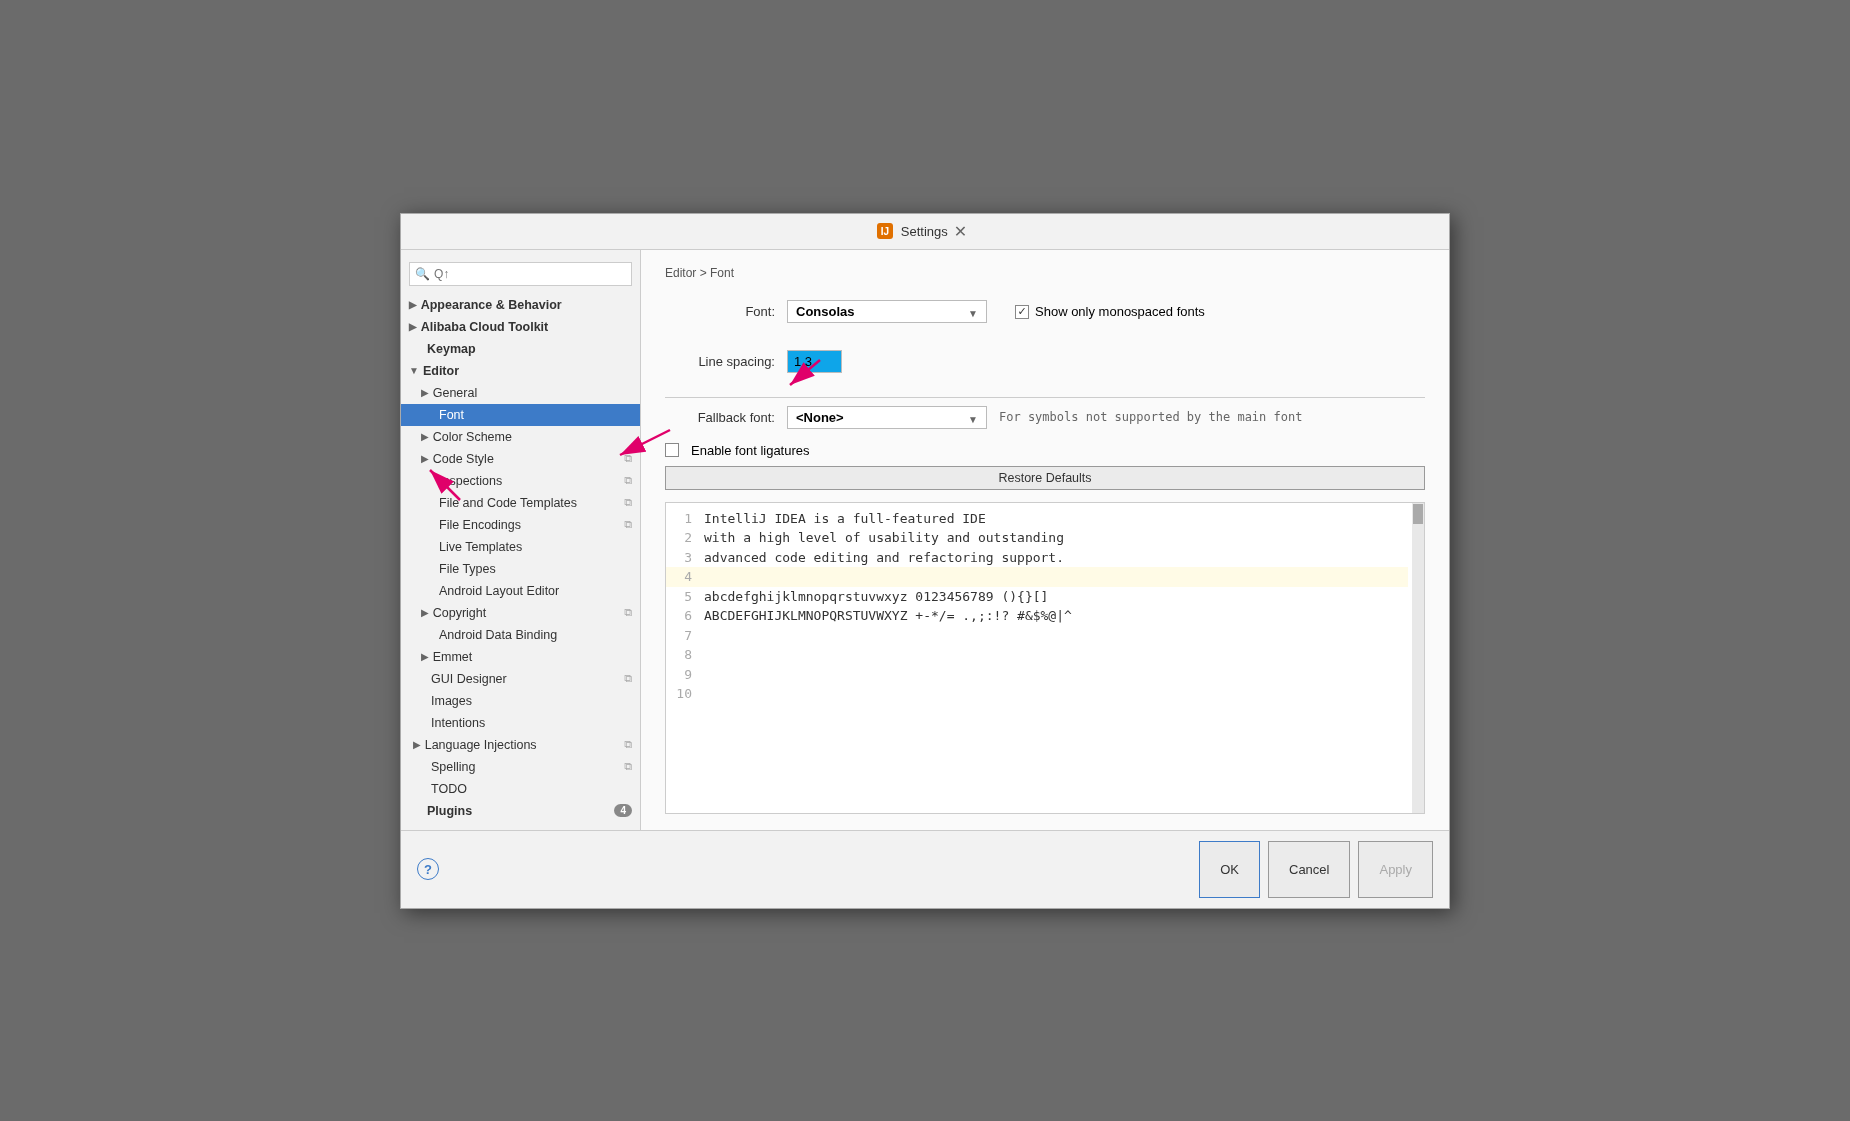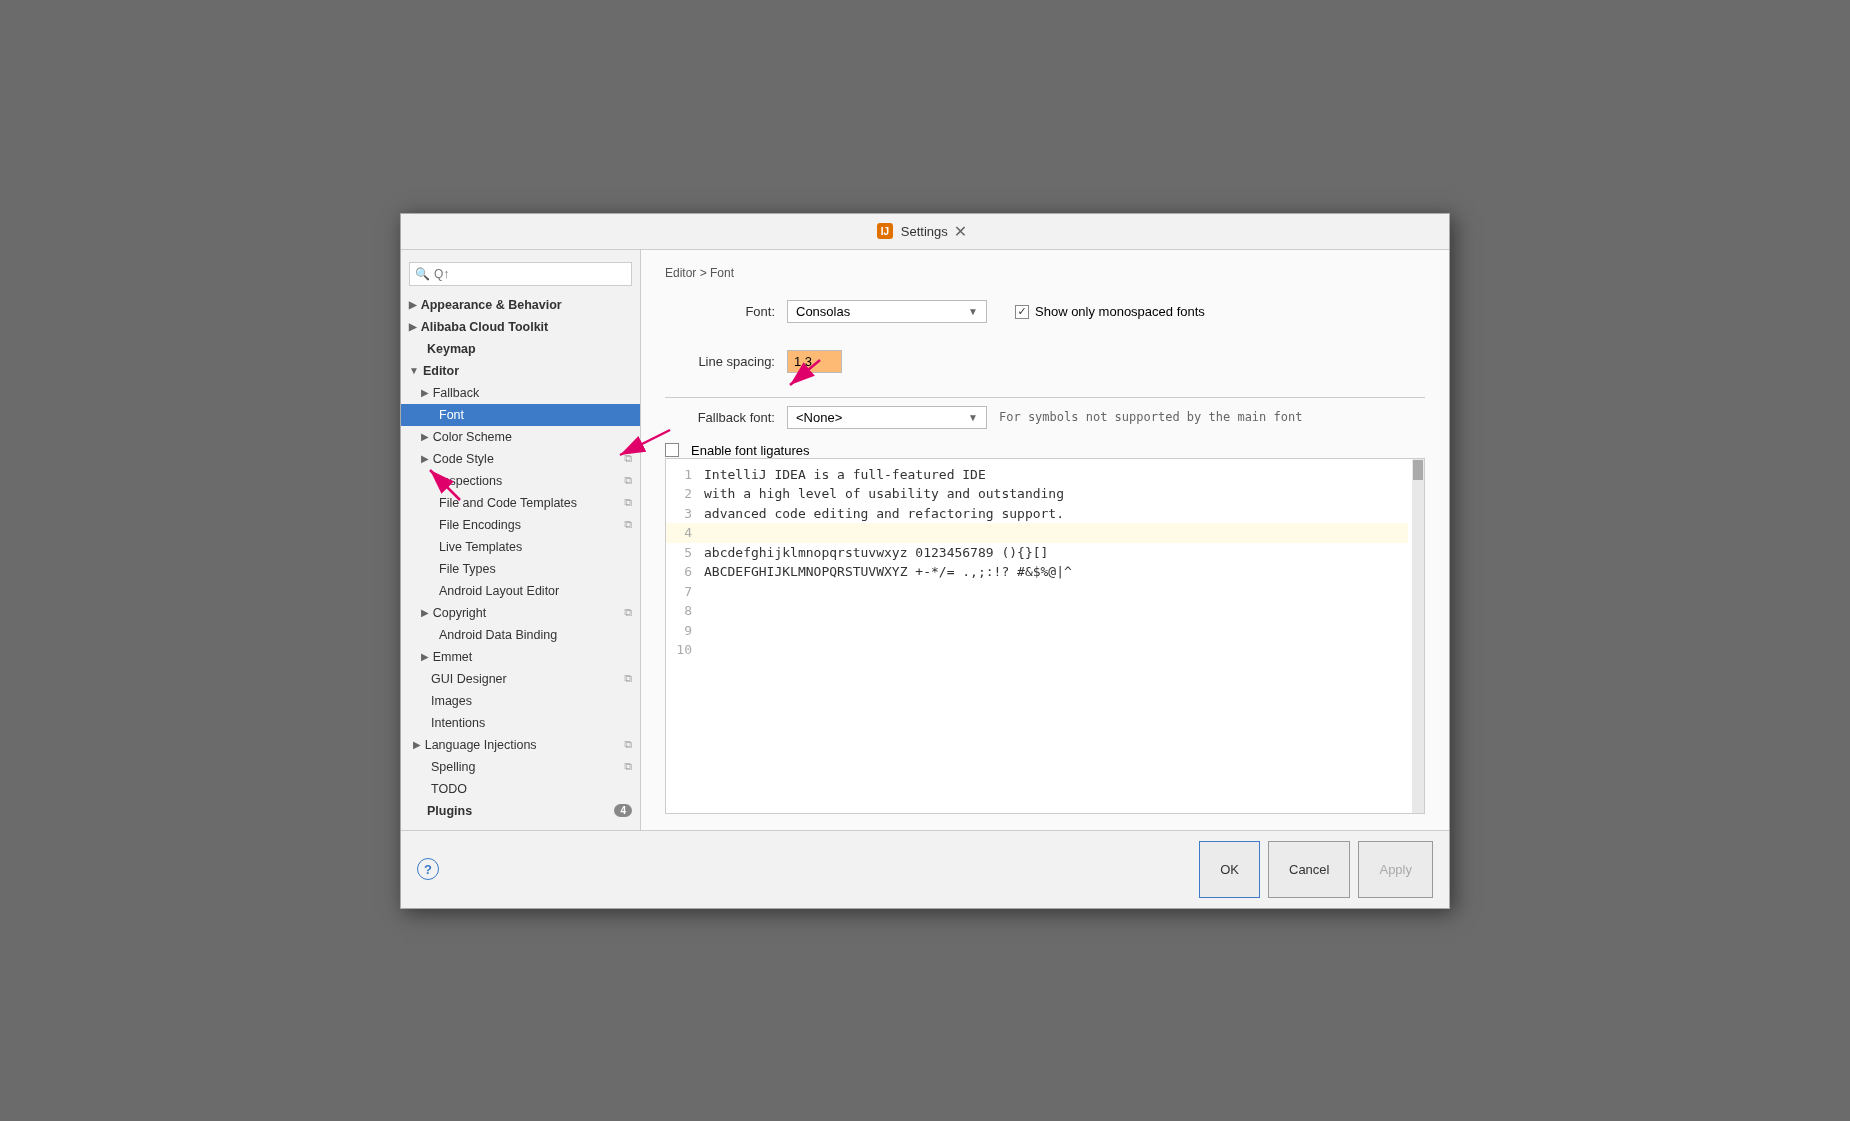--- a/index.html
+++ b/index.html
@@ -141,26 +141,27 @@
       gap: 12px;
     }
     .form-label {
       width: 110px;
       font-size: 13px;
       color: #333;
       text-align: right;
     }
     .font-select-inner {
       display: flex;
-      align-items: center;
+      align-items: flex-end;
       justify-content: space-between;
       width: 200px;
       border: 1px solid #bbb;
       background: white;
       padding: 3px 8px;
+      font-weight: bold;
     }
     .chevron-down { font-size: 10px; color: #666; }
     .checkbox-row {
       display: flex;
       align-items: flex-end;
       gap: 6px;
       margin-left: 16px;
     }
     .checkbox {
       width: 14px; height: 14px;
@@ -178,21 +179,21 @@
       width: 55px;
       padding: 3px 6px;
       border: 1px solid #bbb;
       background: white;
       font-size: 13px;
     }
     .line-spacing-input {
       width: 55px;
       padding: 3px 6px;
       border: 1px solid #bbb;
-      background: #fdba74;
+      background: #0ea5e9;
       font-size: 13px;
     }
     .divider {
       border: none;
       border-top: 1px solid #ccc;
       margin: 8px 0;
     }
     .fallback-row {
       display: flex;
       align-items: center;
@@ -337,21 +338,21 @@
       <div class="nav-item section">
         <span style="width:14px;display:inline-block;"></span>
         <span>Keymap</span>
       </div>
       <div class="nav-item section">
         <span class="chevron">▼</span>
         <span>Editor</span>
       </div>
       <div class="nav-item sub">
         <span class="chevron">▶</span>
-        <span>Fallback</span>
+        <span>General</span>
       </div>
       <div class="nav-item sub active">
         <span style="width:14px;display:inline-block;"></span>
         <span>Font</span>
       </div>
       <div class="nav-item sub">
         <span class="chevron">▶</span>
         <span>Color Scheme</span>
       </div>
       <div class="nav-item sub">
@@ -466,20 +467,21 @@
           <span class="chevron-down">▼</span>
         </div>
         <span class="fallback-hint">For symbols not supported by the main font</span>
       </div>
 
       <div class="enable-ligatures-row">
         <div class="checkbox"></div>
         <span>Enable font ligatures</span>
       </div>
 
+      <button class="restore-btn">Restore Defaults</button>
 
       <div class="preview-box">
         <div class="preview-scroll">
           <div class="preview-scroll-thumb"></div>
         </div>
         <div class="preview-content">
           <div class="preview-line">
             <span class="line-num">1</span>
             <span class="preview-line-content">IntelliJ IDEA is a full-featured IDE</span>
           </div>

